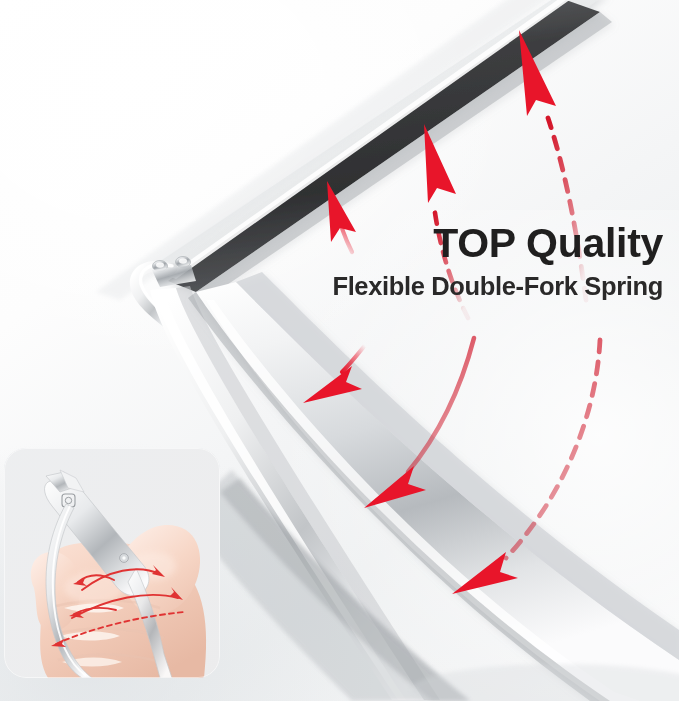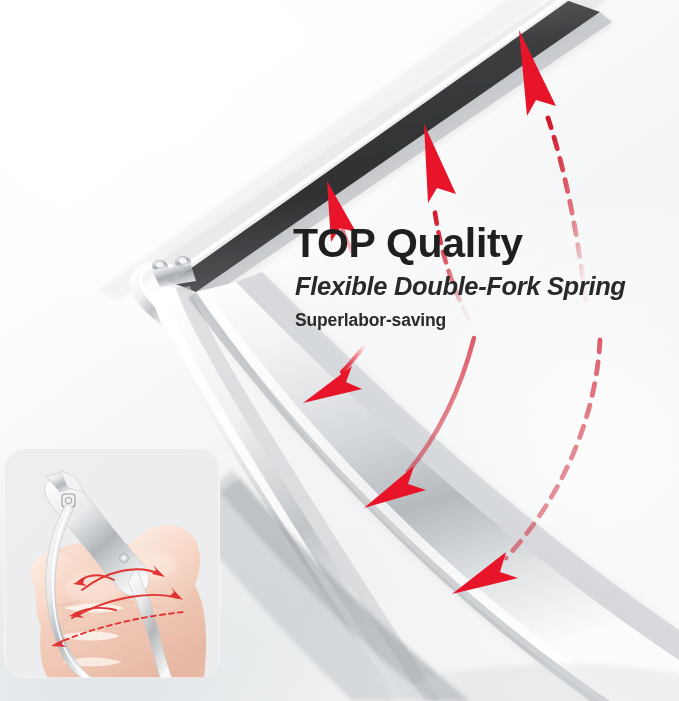--- a/index.html
+++ b/index.html
@@ -3,20 +3,21 @@
 <meta charset="utf-8">
 <style>
   html,body{margin:0;padding:0;background:#ffffff;}
   body{font-family:"Liberation Sans","DejaVu Sans",sans-serif;}
 
   #stage{
     position:relative;
     width:679px;height:701px;
     overflow:hidden;
     background:#ffffff;
+    text-align:right;
   }
 
   
   .bg-base{
     position:absolute;inset:0;
     background:
       linear-gradient(145deg,#ffffff 0%,#fdfdfd 28%,#f4f5f6 52%,#eef0f1 70%,#f3f4f5 88%,#fafbfb 100%);
   }
   .bg-soft-a{
     position:absolute;left:-10%;top:-15%;width:90%;height:70%;
@@ -41,21 +42,21 @@
     z-index:40;
   }
   .headline{
     font-size:41px;line-height:1.04;font-weight:700;
     letter-spacing:-0.3px;color:#201f1f;
     margin:0;white-space:nowrap;
   }
   .subhead{
     font-size:25.5px;line-height:1.12;font-weight:700;
     letter-spacing:-0.35px;color:#2a2929;
-    margin:7px 0 0 2px;white-space:nowrap;font-style:italic;
+    margin:7px 0 0 2px;white-space:nowrap;
   }
   .bullets{margin:9px 0 0 2px;}
   .bullet{
     font-size:17.5px;line-height:1.35;font-weight:600;
     letter-spacing:-0.15px;color:#2c2b2b;white-space:nowrap;
   }
 
   
   .inset{
     position:absolute;left:4px;top:448px;width:216px;height:230px;
@@ -229,21 +230,20 @@
         <path d="M452,594 L506,552 L500,572 L518,578 Z" fill="#e8152a"></path>
       </g>
 
     </svg>
   </div>
 
   <div class="text-block">
     <div class="headline">TOP Quality</div>
     <div class="subhead">Flexible Double-Fork Spring</div>
     <div class="bullets">
-      <div class="bullet">Superlabor-saving</div>
     </div>
   </div>
 
   <div class="inset">
     <svg viewBox="0 0 216 230" xmlns="http://www.w3.org/2000/svg">
       <defs>
         <linearGradient id="skin1" x1="0" y1="0" x2="0.7" y2="1">
           <stop offset="0%" stop-color="#fbe2d6"></stop>
           <stop offset="45%" stop-color="#f4cfbd"></stop>
           <stop offset="100%" stop-color="#e7b9a4"></stop>

